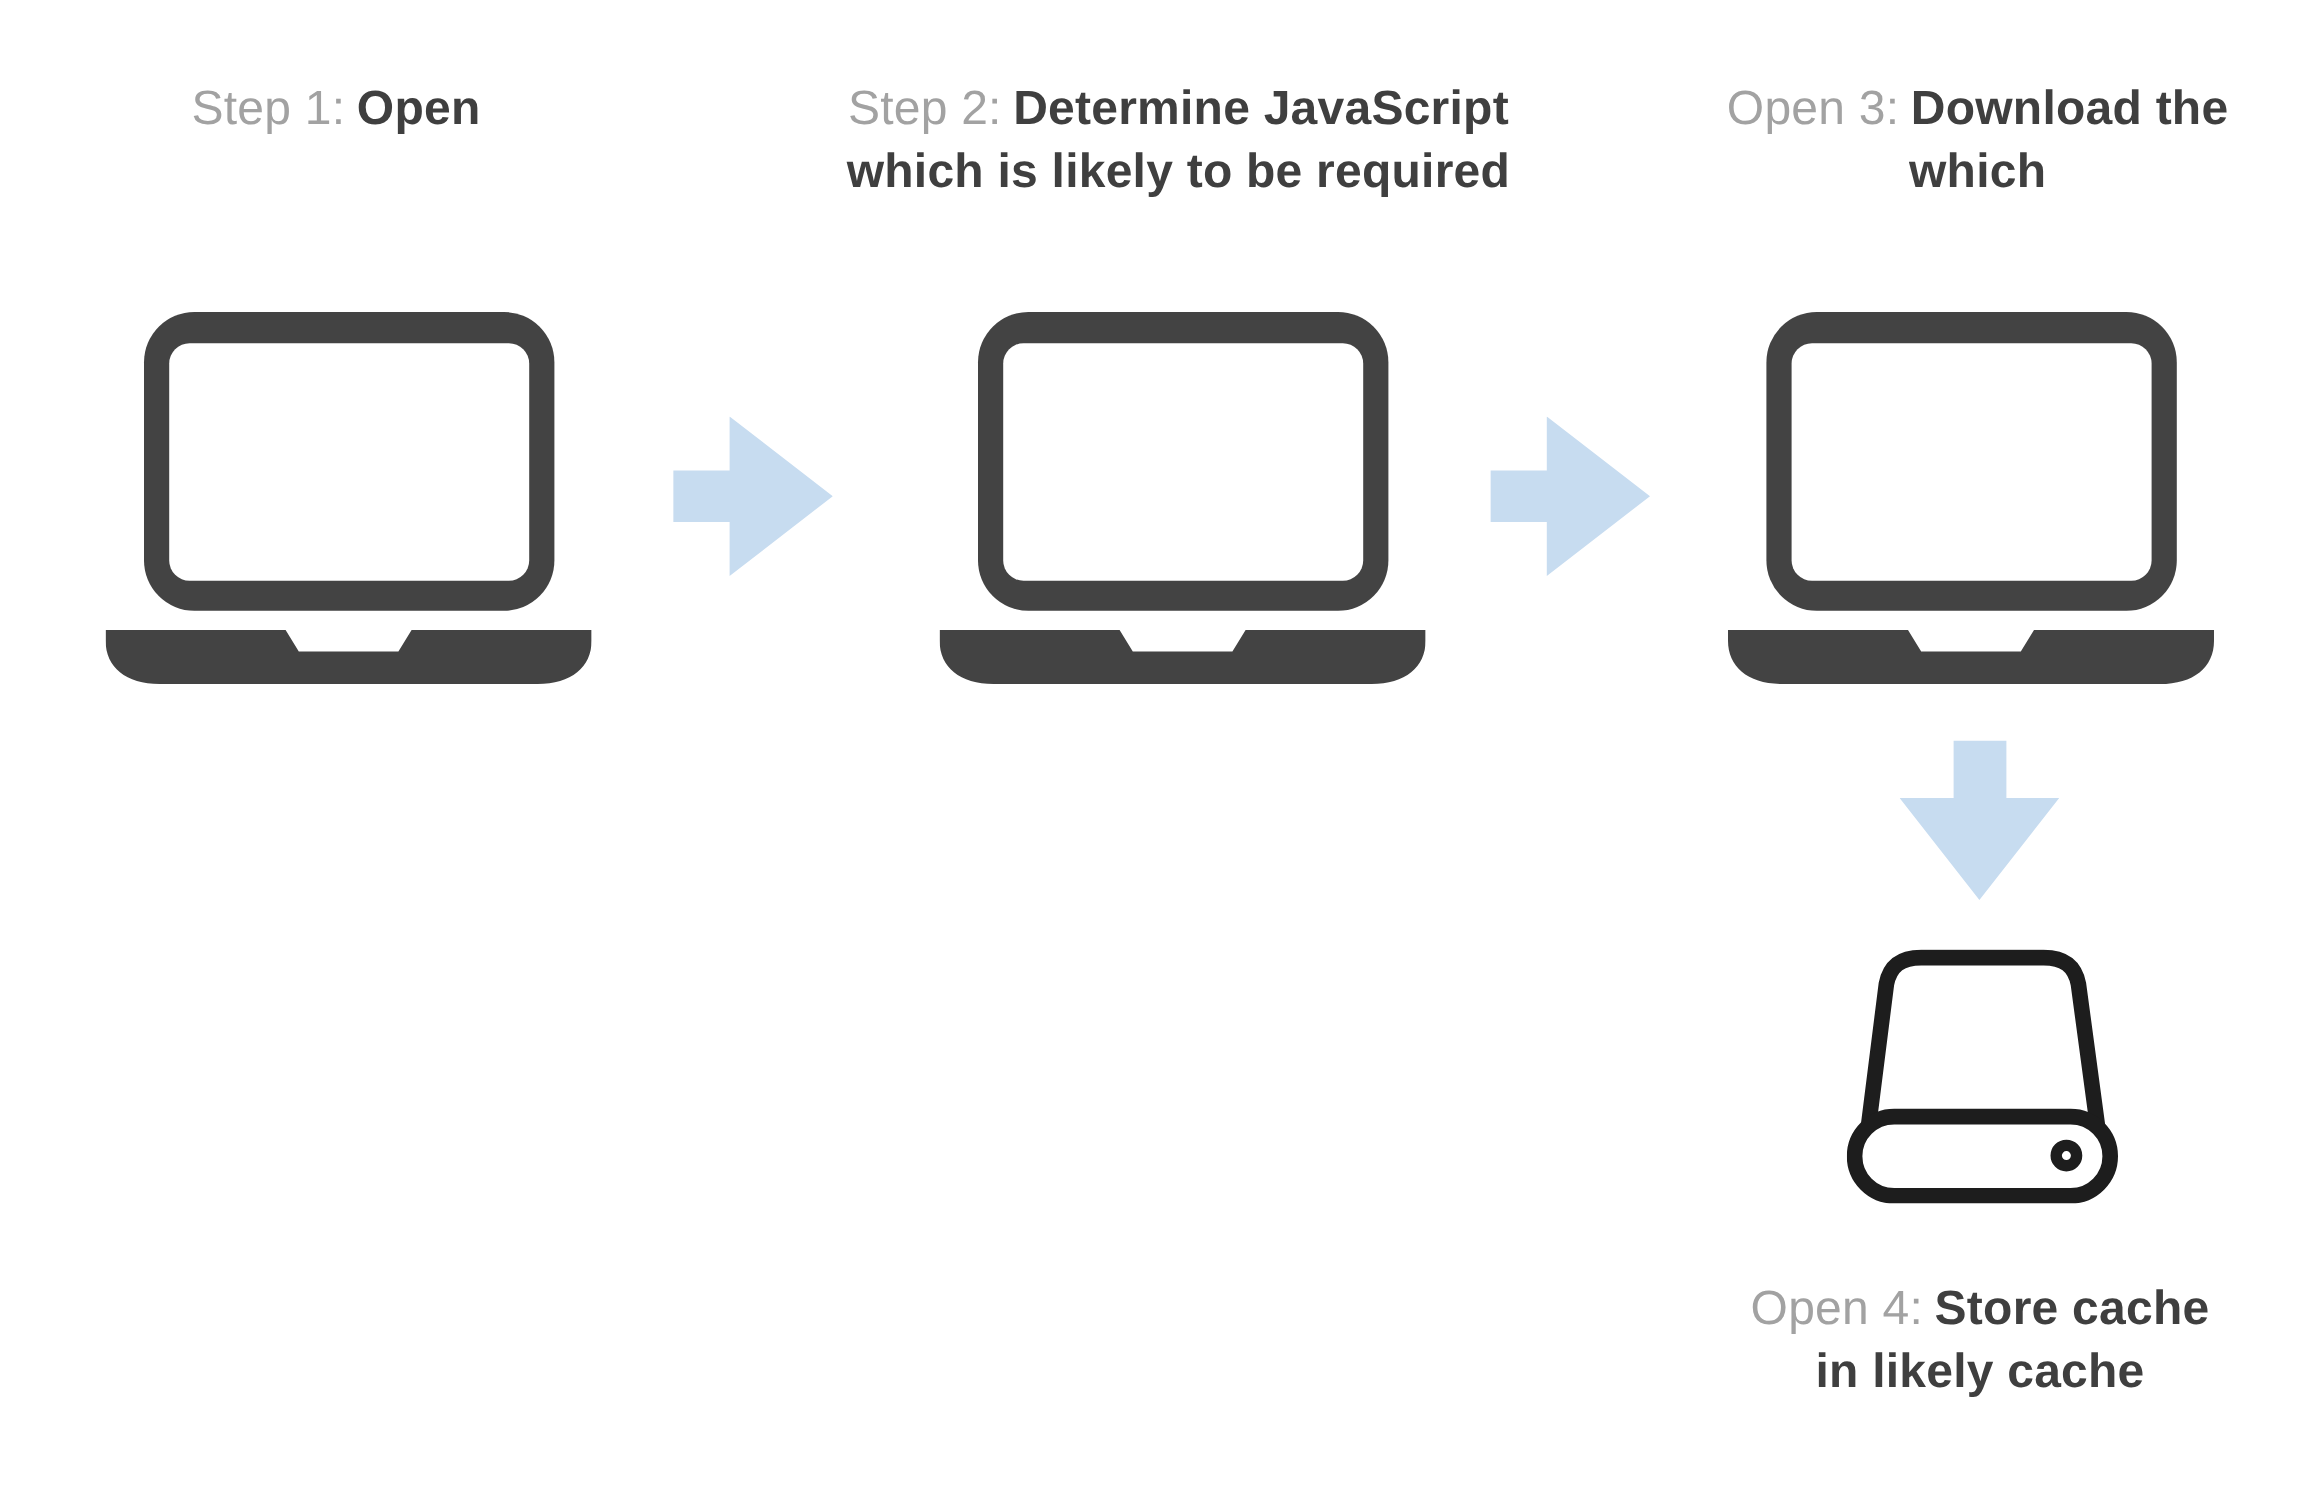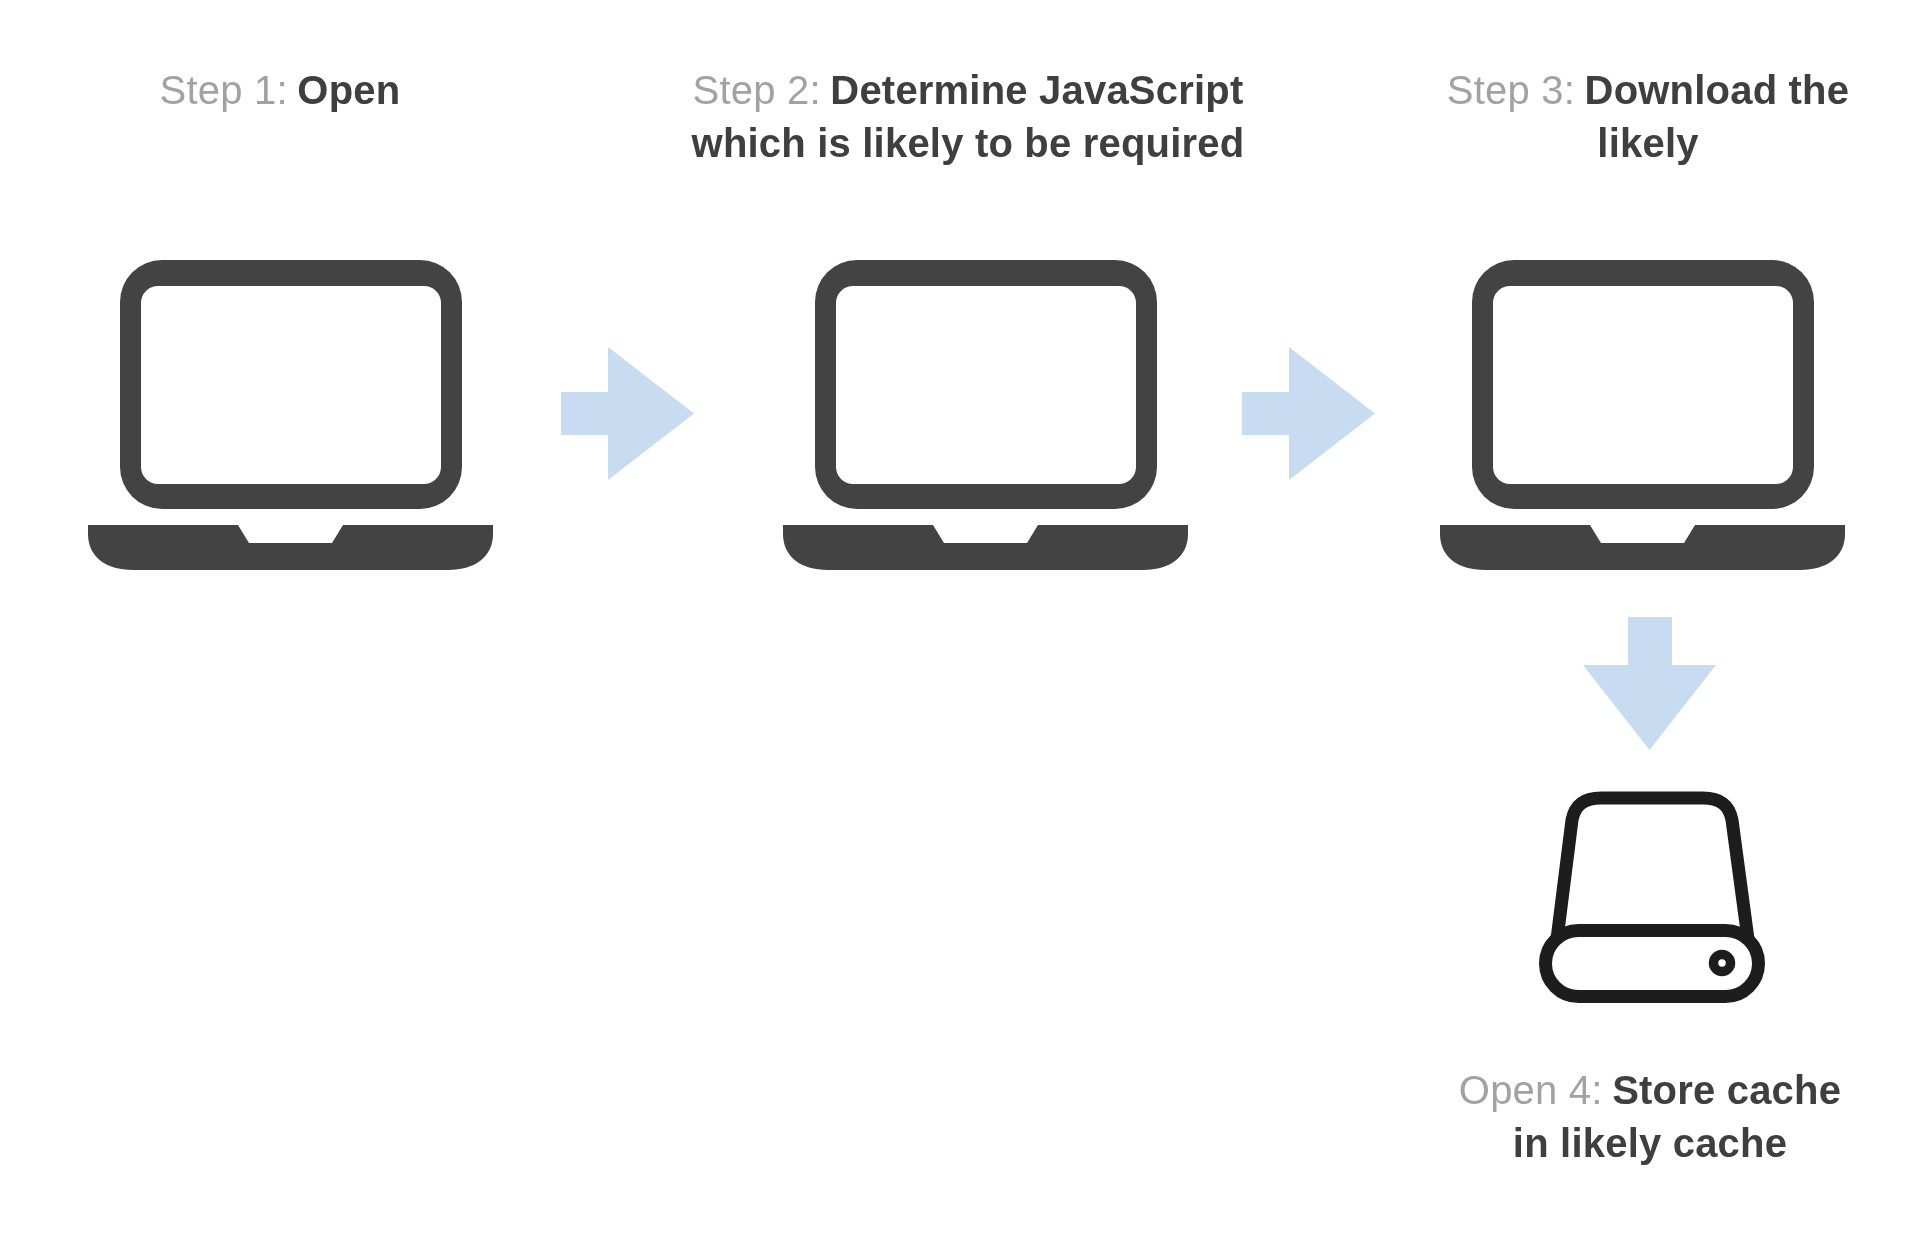--- a/index.html
+++ b/index.html
@@ -34,21 +34,21 @@
   .step-caption .prefix {
     font-weight: 400;
     color: var(--prefix-gray);
     margin-right: 0.24em;
   }
   .icon-abs { position: absolute; }
   svg { display: block; }
 
   
   #caption-1 { left: 25px;   top: 64px;   width: 510px; }
-  #caption-2 { left: 658px;  top: 64px;   width: 620px; }
+  #caption-2 { left: 672px;  top: 64px;   width: 620px; }
   #caption-3 { left: 1398px; top: 64px;   width: 500px; }
   #caption-4 { left: 1400px; top: 1064px; width: 500px; }
 
   #laptop-1 { left: 88px;   top: 260px; }
   #laptop-2 { left: 783px;  top: 260px; }
   #laptop-3 { left: 1440px; top: 260px; }
 
   #arrow-1     { left: 561px;  top: 347px; }
   #arrow-2     { left: 1242px; top: 347px; }
   #arrow-down  { left: 1583px; top: 617px; }
@@ -63,22 +63,22 @@
   <div class="step-caption" id="caption-1">
     <div><span class="prefix">Step 1:</span><span>Open</span></div>
   </div>
 
   <div class="step-caption" id="caption-2">
     <div><span class="prefix">Step 2:</span><span>Determine JavaScript</span></div>
     <div><span>which is likely to be required</span></div>
   </div>
 
   <div class="step-caption" id="caption-3">
-    <div><span class="prefix">Step 3:</span><span>Download the</span></div>
-    <div><span>likely</span></div>
+    <div><span class="prefix">Open 3:</span><span>Download the</span></div>
+    <div><span>which</span></div>
   </div>
 
   <div class="icon-abs" id="laptop-1">
     <svg width="405" height="310" viewBox="0 0 405 310" aria-hidden="true">
       <rect x="32" y="0" width="342" height="249" rx="42" fill="var(--icon-dark)"></rect>
       <rect x="53" y="26" width="300" height="198" rx="17" fill="#ffffff"></rect>
       <path d="M0 265 L150 265 L161 283 L244 283 L255 265 L405 265 L405 274 C405 296 388 310 360 310 L45 310 C17 310 0 296 0 274 Z" fill="var(--icon-dark)"></path>
     </svg>
   </div>
 

